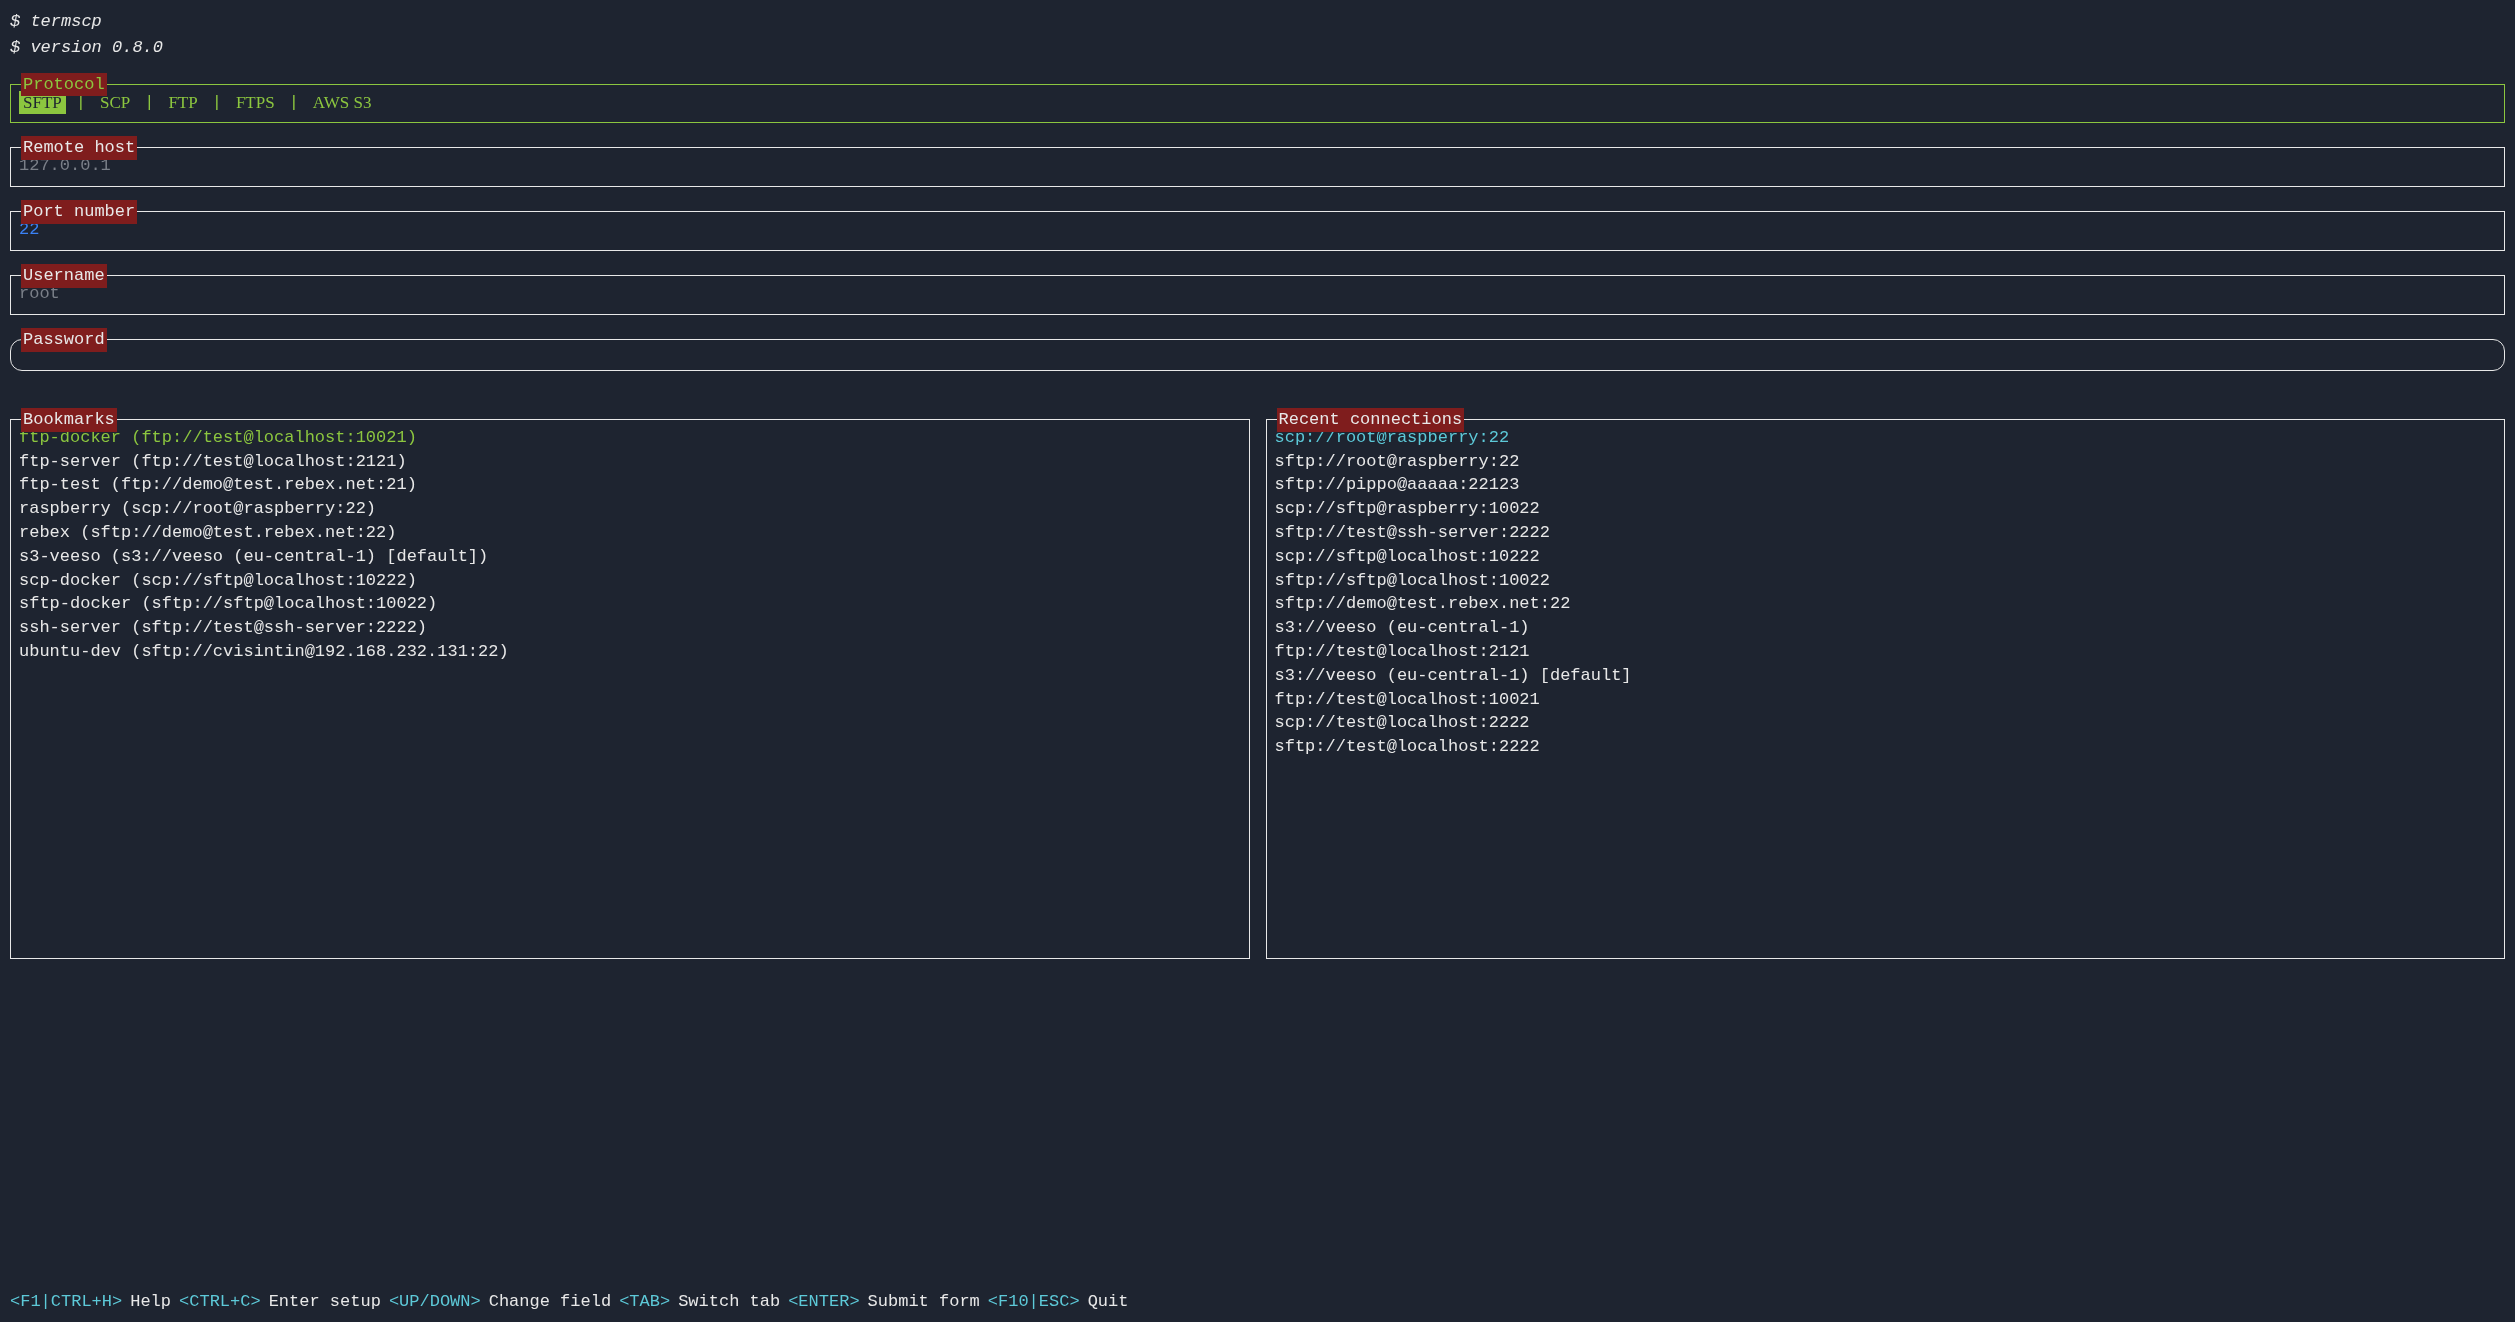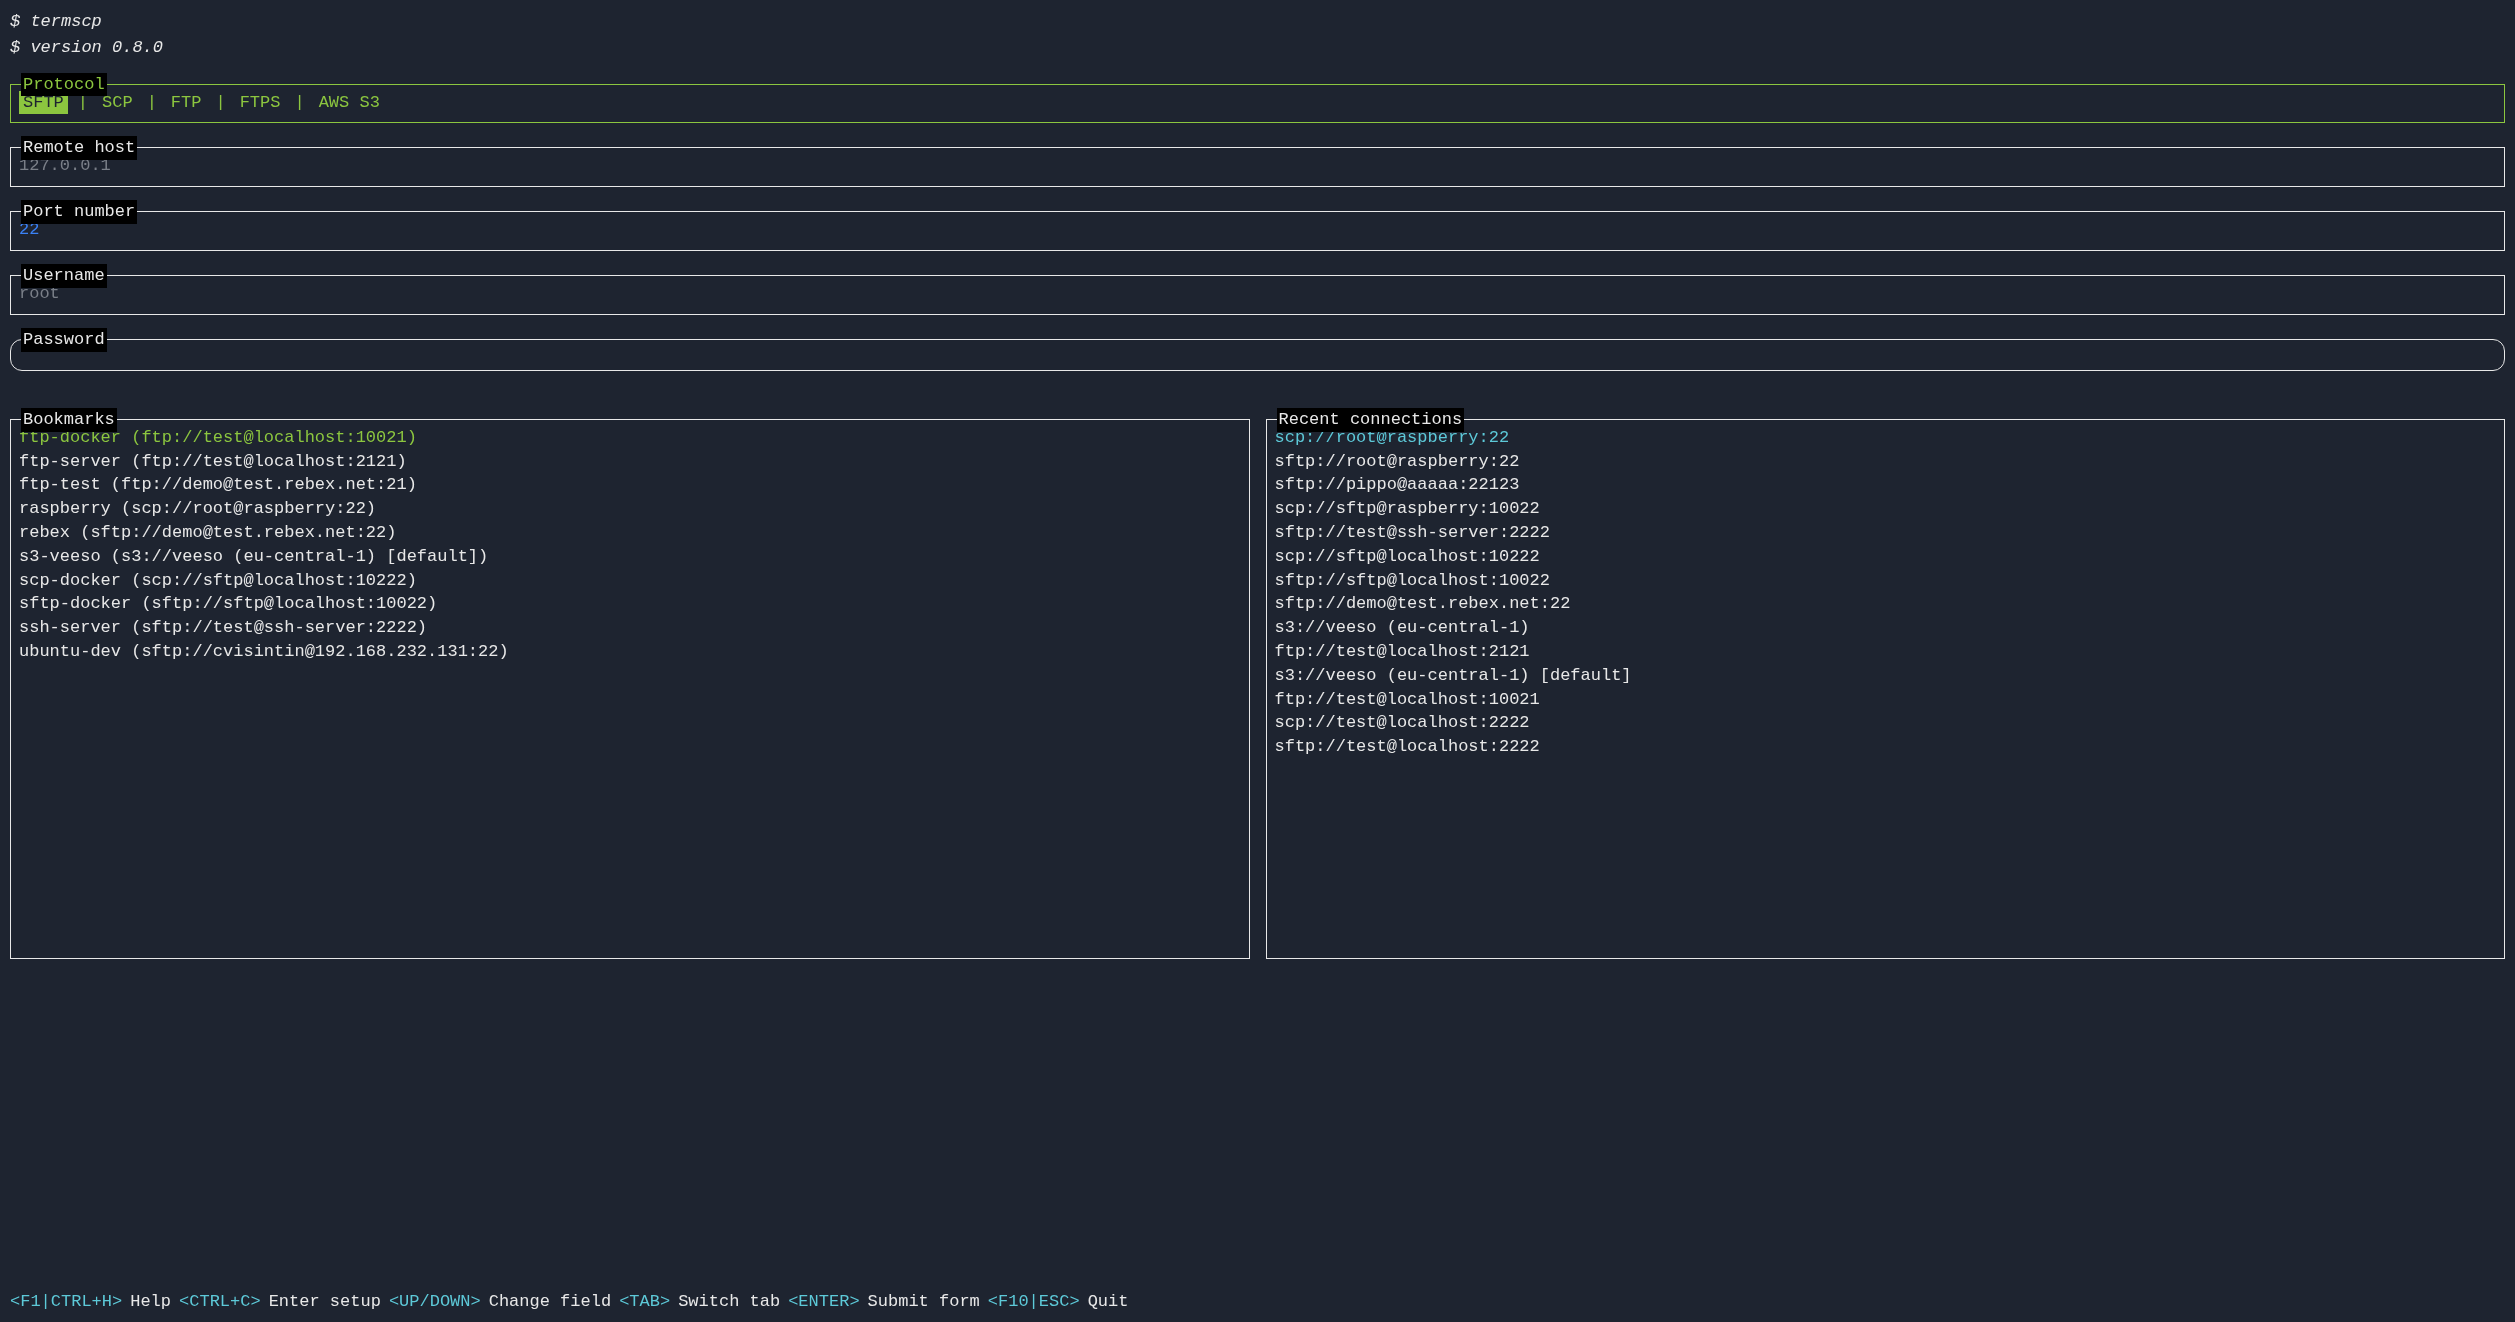--- a/index.html
+++ b/index.html
@@ -23,31 +23,32 @@
     margin-top: 24px;
     padding: 6px 8px 8px 8px;
   }
   .boxed.active {
     border-color: #8cc63f;
   }
   .boxed .legend {
     position: absolute;
     top: -12px;
     left: 10px;
-    background: #000000;
+    background: #7f1d1d;
     padding: 0 2px;
     color: #e8e8e8;
   }
   .boxed.active .legend { color: #8cc63f; }
   
   .proto-tabs { display: flex; align-items: center; gap: 0; }
   .proto-tab {
     color: #8cc63f;
     padding: 0 4px;
     cursor: pointer;
+    font-family: Liberation Serif, serif;
   }
   .proto-tab.selected {
     background: #8cc63f;
     color: #1e2430;
   }
   .proto-sep { color: #8cc63f; padding: 0 10px; }
   
   .field-value { color: #3b82f6; }
   .field-placeholder { color: #7a7f88; }
   

